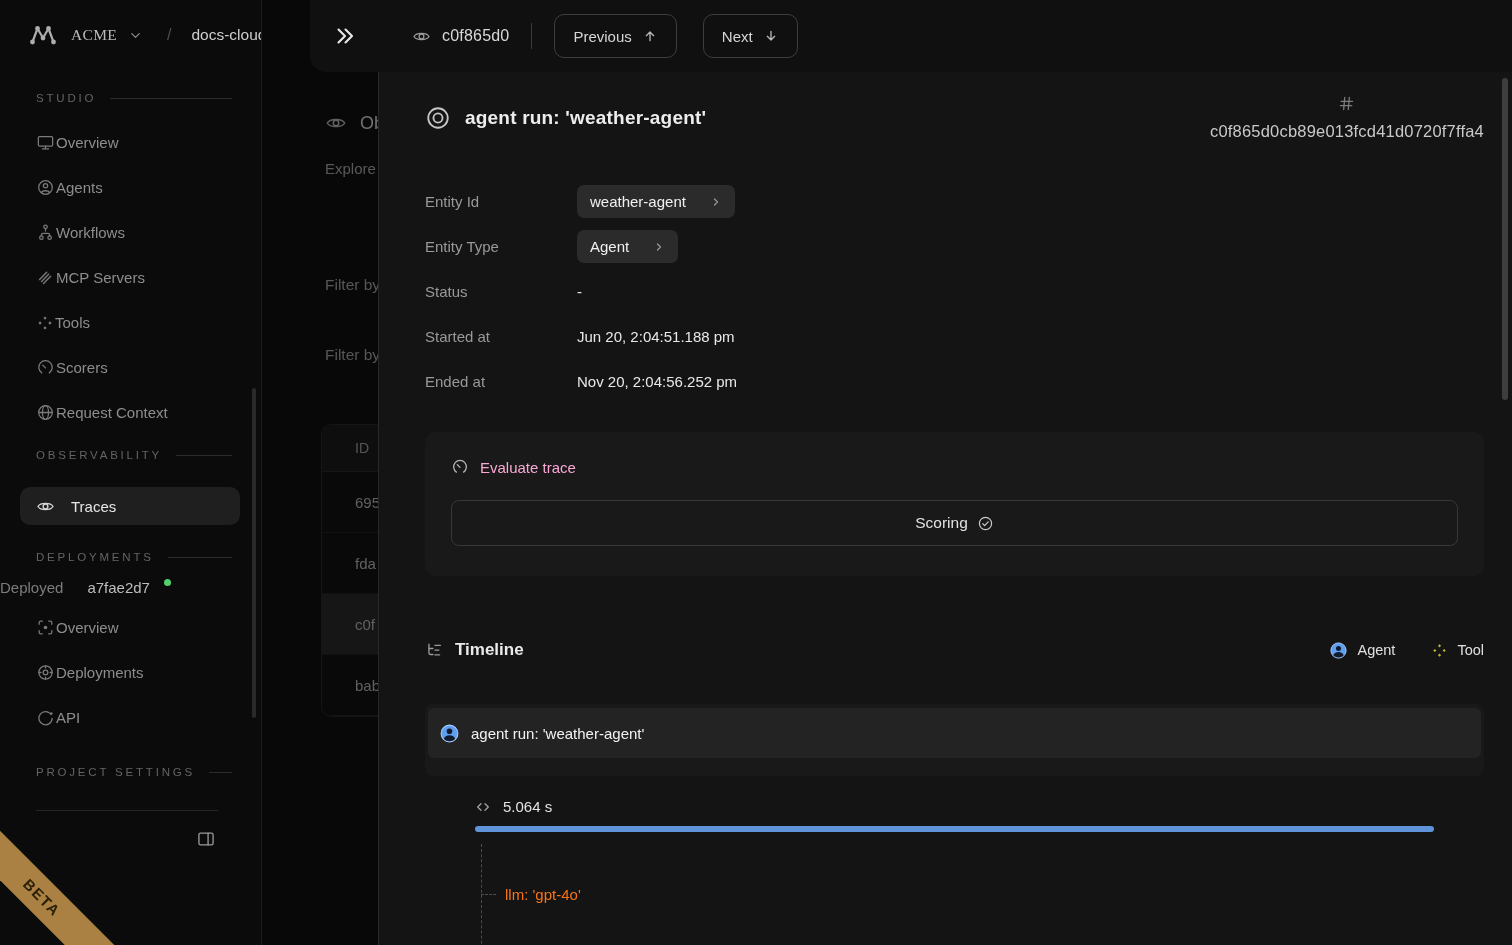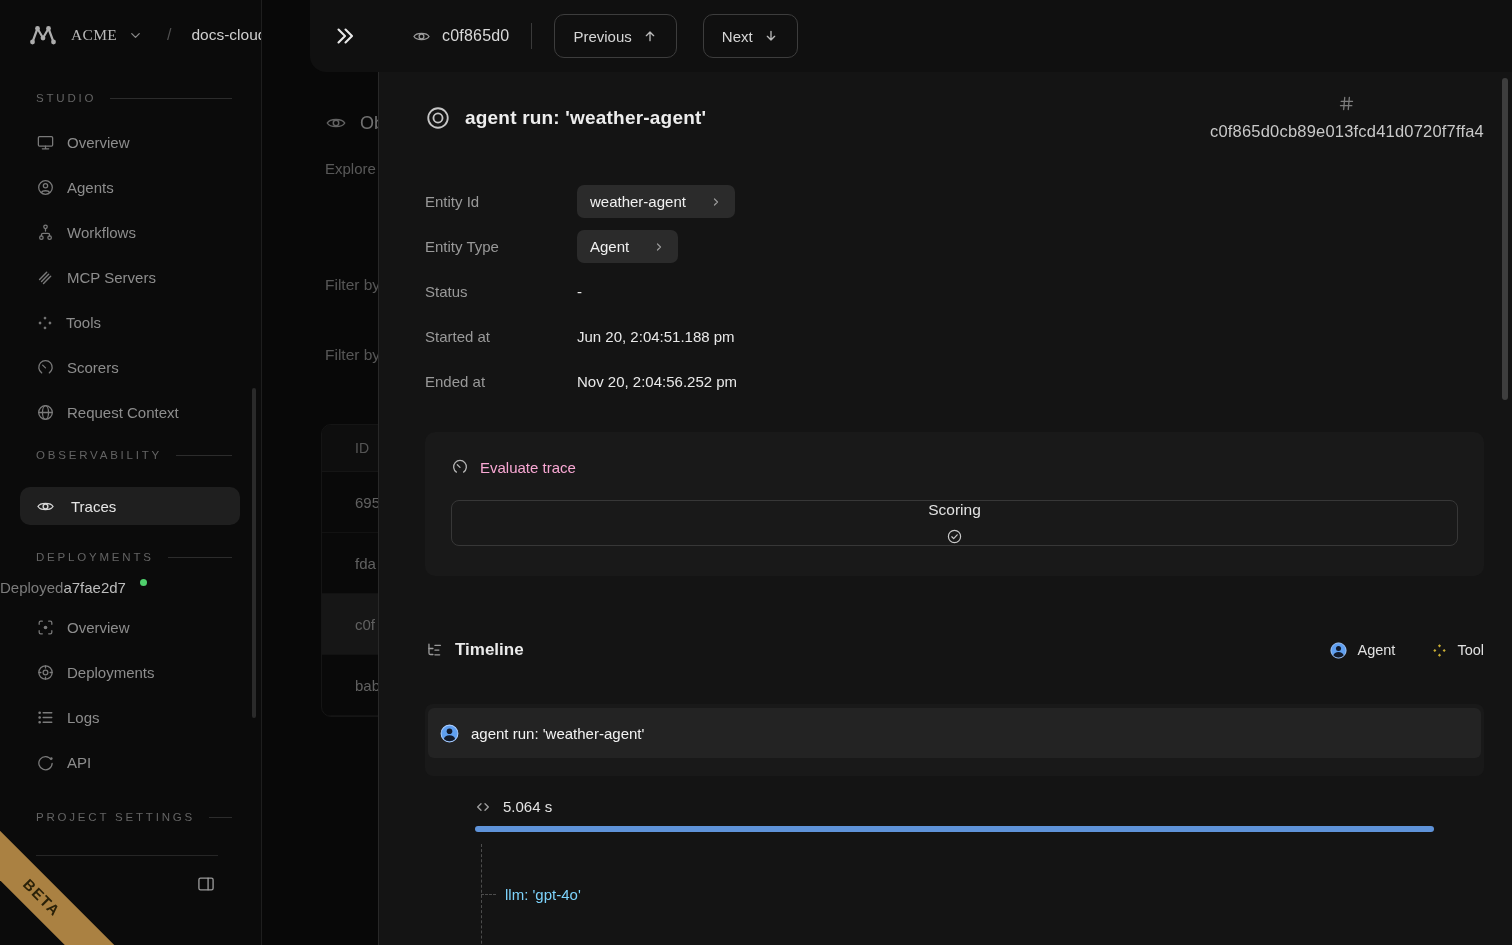--- a/index.html
+++ b/index.html
@@ -20,28 +20,28 @@
   .org-chevron { margin-left:11px; color:#8a8a8a; }
   .crumb-sep { margin-left:24px; color:#4f4f4f; font-size:16px; }
   .project-name { margin-left:20px; font-size:15.5px; color:#cfcfcf; white-space:nowrap; }
 
   
   .sidebar { position:absolute; left:0; top:70px; width:260px; z-index:1; }
   .sec-head { display:flex; align-items:center; gap:14px; margin:0 28px 0 36px; color:#646464; font-size:11.5px; letter-spacing:2.8px; font-weight:500; }
   .sec-head .rule { flex:1; height:1px; background:#2c2c2c; min-width:14px; }
   .sec-studio { margin-top:22px; }
   .side-list { list-style:none; margin-top:16px; }
-  .side-item { display:flex; align-items:center; gap:12px; height:45px; padding-left:36px; color:#8d8d8d; font-size:15px; cursor:pointer;text-align:right; }
+  .side-item { display:flex; align-items:center; gap:1px; height:45px; padding-left:36px; color:#8d8d8d; font-size:15px; cursor:pointer;text-align:right; }
   .side-item .icon { color:#7a7a7a; }
   .sec-obs { margin-top:14px; }
   .side-active { margin:26px 20px 0; height:38px; border-radius:10px; background:#1f1f1f; display:flex; align-items:center; gap:16px; padding-left:16px; color:#e6e6e6; font-size:15px; cursor:pointer; }
   .side-active .icon { color:#d6d6d6; }
   .sec-dep { margin-top:26px; }
   .deployed-row { margin-top:16px; height:20px; display:flex; align-items:flex-start; font-size:15px; color:#7c7c7c; }
-  .deployed-id { color:#bdbdbd; }
+  .deployed-id { margin-left:24px; color:#bdbdbd; }
   .green-dot { width:7px; height:7px; border-radius:50%; background:#4fd06c; margin-left:14px; }
   .side-list2 { list-style:none; margin-top:6px; }
   .sec-proj { margin-top:26px; }
   .side-divider { margin:32px 42px 0 36px; height:1px; background:#262626; }
   .toggle-row { margin-top:18px; display:flex; justify-content:flex-end; padding-right:44px; }
   .toggle-row .icon { color:#9a9a9a; cursor:pointer; }
   .side-scrollbar { position:absolute; left:252px; top:388px; width:4px; height:330px; border-radius:2px; background:#2a2a2a; z-index:3; }
 
   
   .traces-panel { position:absolute; left:261px; top:0; width:261px; height:945px; background:#0d0d0d; border-left:1px solid #1e1e1e; z-index:2; }
@@ -81,37 +81,37 @@
   .meta { margin-top:42px; }
   .meta-row { height:45px; display:flex; align-items:center; font-size:15px; }
   .meta-label { width:152px; color:#999999; flex:none; }
   .meta-value { color:#e8e8e8; }
   .badge { display:inline-flex; align-items:center; gap:24px; background:#2b2b2b; border-radius:7px; padding:8px 13px; color:#f0f0f0; font-size:15px; cursor:pointer; }
   .badge .icon { color:#9a9a9a; }
 
   .eval-card { margin-top:28px; background:#191919; border-radius:10px; padding:26px 26px 30px; }
   .eval-head { display:flex; align-items:center; gap:11px; color:#f9a8d4; font-size:15px; }
   .eval-head .icon { color:#b5b5b5; }
-  .scoring-btn { margin-top:24px; width:100%; height:46px; display:flex; align-items:center; justify-content:center; gap:9px; background:transparent; border:1px solid #373737; border-radius:8px; color:#e2e2e2; font-size:15.5px; font-family:inherit; cursor:pointer;flex-direction:column; }
+  .scoring-btn { margin-top:24px; width:100%; height:46px; display:flex; align-items:center; justify-content:center; gap:9px; background:transparent; border:1px solid #373737; border-radius:8px; color:#e2e2e2; font-size:15.5px; font-family:inherit; cursor:pointer; }
   .scoring-btn .icon { color:#c9c9c9; }
 
   .timeline-head { margin-top:64px; display:flex; align-items:center; }
   .timeline-title-group { display:flex; align-items:center; gap:11px; }
   .timeline-title-group .icon { color:#9a9a9a; }
   .timeline-title { font-size:17px; font-weight:700; color:#eaeaea; }
   .legend { margin-left:auto; display:flex; align-items:center; gap:36px; }
   .legend-item { display:flex; align-items:center; gap:9px; font-size:14.5px; color:#e0e0e0; }
 
   .root-span { margin-top:44px; background:#191919; border-radius:8px; padding:4px 3px 18px; }
   .root-row { background:#232323; border-radius:6px; height:50px; display:flex; align-items:center; gap:11px; padding-left:11px; color:#f2f2f2; font-size:15px; cursor:pointer; }
   .duration { margin-top:22px; margin-left:50px; margin-right:50px; }
   .duration-label { display:flex; align-items:center; gap:12px; color:#e3e3e3; font-size:15px; }
   .duration-label .icon { color:#9f9f9f; }
   .duration-bar { margin-top:11px; height:6px; border-radius:3px; background:#5f93d9; }
-  .child-span { margin-top:48px; margin-left:50px; position:relative; display:flex; align-items:center; color:#7dd3fc; font-size:15px; padding-left:30px; height:28px; cursor:pointer; }
+  .child-span { margin-top:48px; margin-left:50px; position:relative; display:flex; align-items:center; color:#f97316; font-size:15px; padding-left:30px; height:28px; cursor:pointer; }
   .connector-v { position:absolute; left:6px; top:-36px; height:120px; width:0; border-left:1px dashed #4c4c4c; }
   .connector-h { position:absolute; left:6px; top:50%; width:15px; height:0; border-top:1px dashed #4c4c4c; }
   .drawer-scrollbar { position:absolute; right:4px; top:78px; width:6px; height:322px; border-radius:3px; background:#3e3e3e; z-index:11; }
 
   
   .beta-wrap { position:absolute; left:0; bottom:0; width:130px; height:130px; overflow:hidden; z-index:6; pointer-events:none; }
   .beta-band { position:absolute; left:-48px; bottom:30px; width:180px; height:35px; background:#aa8142; transform:rotate(45deg); display:flex; align-items:center; justify-content:center; font-size:15px; font-weight:700; letter-spacing:1.5px; color:#2a2108; }
 </style>
 </head>
 <body>
@@ -249,31 +249,20 @@
             <circle cx="12" cy="12" r="8.4"></circle>
             <circle cx="12" cy="12" r="3"></circle>
             <path d="M12 3.6v2.6M12 17.8v2.6M3.6 12h2.6M17.8 12h2.6"></path>
           </svg>
       </span>
       <span>Deployments</span>
     </li>
     <li class="side-item">
       <span class="icon">
         <svg width="19" height="19" viewBox="0 0 24 24" fill="none" stroke="currentColor" stroke-width="1.6" stroke-linecap="round">
-            <circle cx="4.6" cy="6" r="0.9" fill="currentColor"></circle>
-            <circle cx="4.6" cy="12" r="0.9" fill="currentColor"></circle>
-            <circle cx="4.6" cy="18" r="0.9" fill="currentColor"></circle>
-            <path d="M9 6h11M9 12h11M9 18h11"></path>
-          </svg>
-      </span>
-      <span>Logs</span>
-    </li>
-    <li class="side-item">
-      <span class="icon">
-        <svg width="19" height="19" viewBox="0 0 24 24" fill="none" stroke="currentColor" stroke-width="1.6" stroke-linecap="round">
             <path d="M19 8.2A8.4 8.4 0 1 0 20.4 13"></path>
             <circle cx="19.4" cy="7" r="1.6" fill="currentColor" stroke="none"></circle>
           </svg>
       </span>
       <span>API</span>
     </li>
   </ul>
 
   <div class="sec-head sec-proj">
     <span>PROJECT SETTINGS</span>

